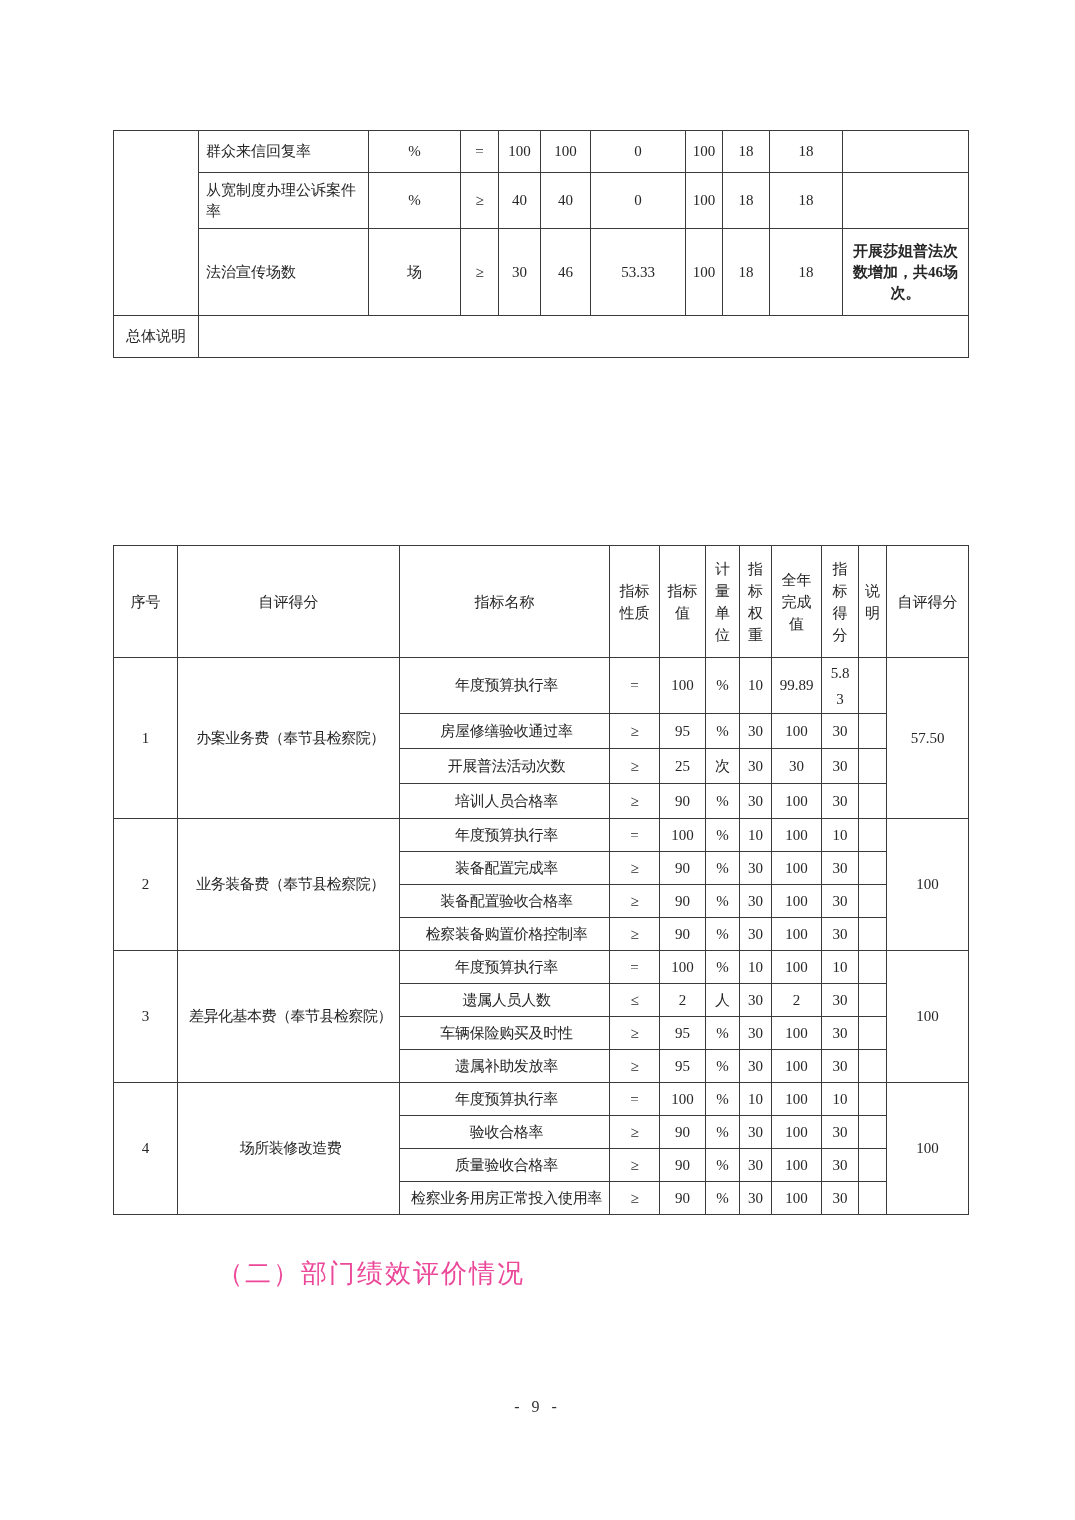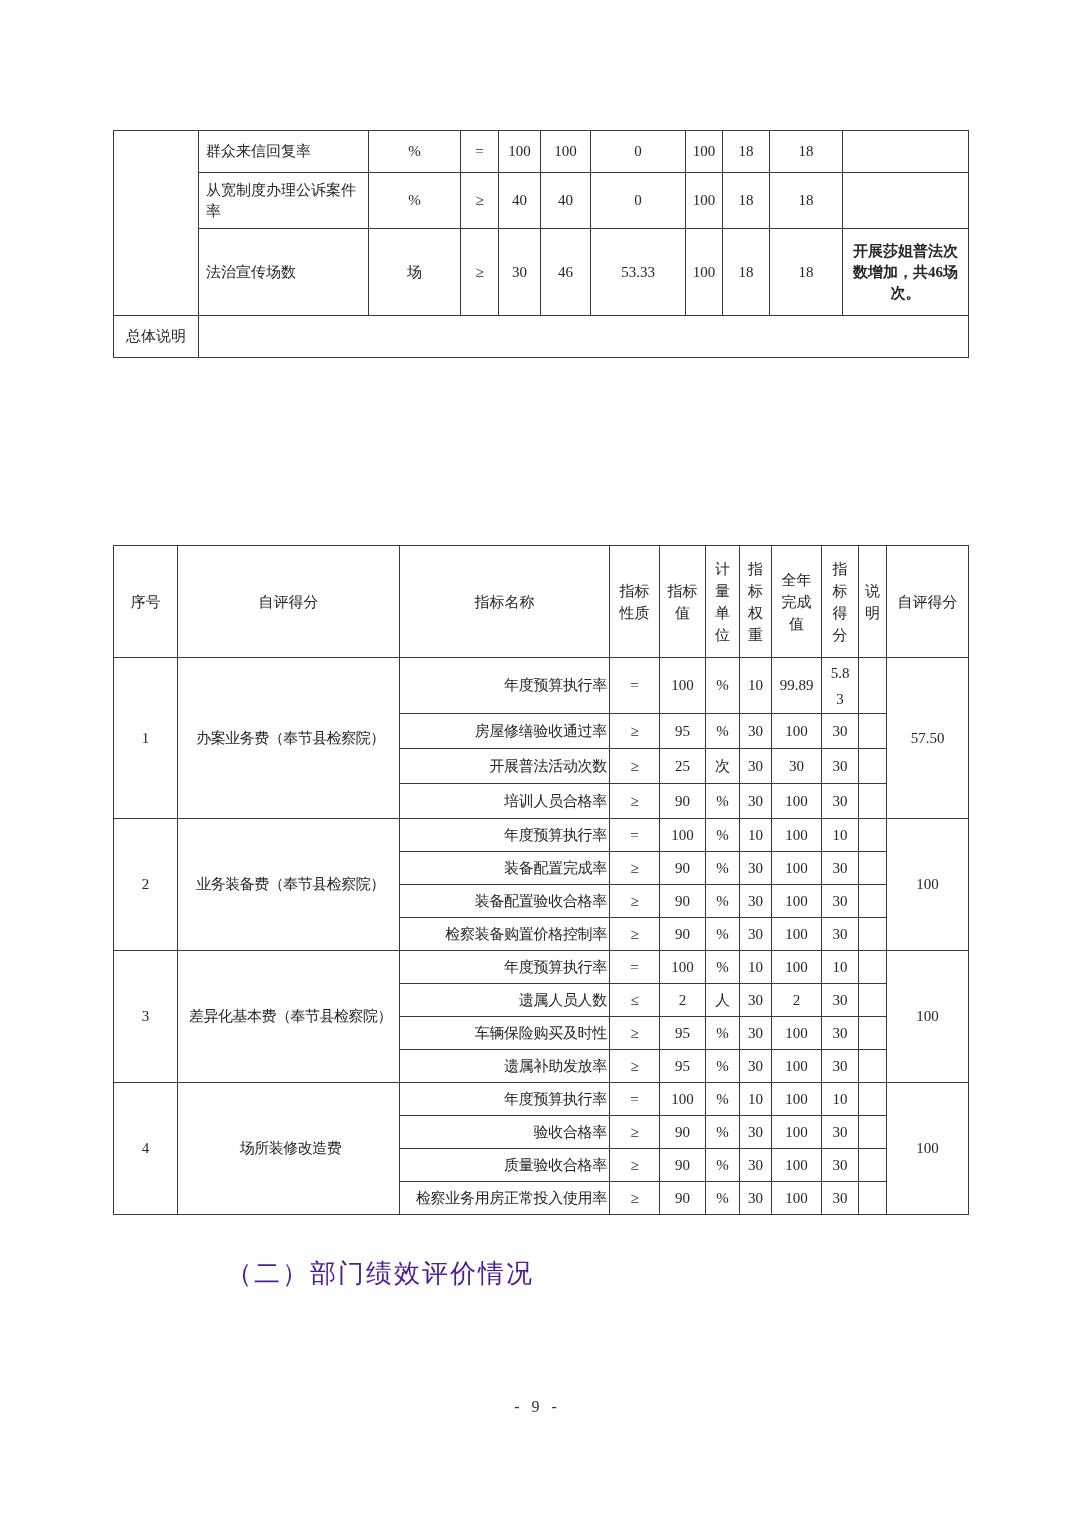--- a/index.html
+++ b/index.html
@@ -13,35 +13,35 @@
     border-collapse:collapse; table-layout:fixed;
   }
   #topTable { top:130px; }
   #mainTable { top:545px; }
   td {
     border:1.5px solid #3a3a3a; font-size:15px; line-height:21px;
     text-align:center; vertical-align:middle; padding:2px 3px;
     word-break:break-word; overflow:hidden;
   }
   td.name-cell { text-align:left; padding:2px 3px 2px 7px;margin-left:13px; }
-  td.ind { text-align:right; padding:2px 2px 2px 6px; white-space:nowrap; letter-spacing:-0.3px;margin-left:28px; }
+  td.ind { text-align:center; padding:2px 2px 2px 6px; white-space:nowrap; letter-spacing:-0.3px;margin-left:28px; }
   td.project { text-align:center; padding:2px 2px 2px 6px; white-space:nowrap; letter-spacing:-0.5px; }
   td.vhead { white-space:pre-line; line-height:22px; }
   td.wrap99 { padding:0 5px; word-break:break-all; line-height:26px; }
   td.note-cell { padding:10px 6px;font-weight:bold; }
   tr.h42 { height:42px; } tr.h56 { height:56px; } tr.h87 { height:87px; }
   tr.h112 { height:112px; } tr.h35 { height:35px; } tr.h33 { height:33px; }
   .title, .subtitle {
     position:absolute; left:113px; width:855px; text-align:center;
     font-weight:bold; color:#1c1c1c;
   }
   .title   { top:399px; font-size:31px; letter-spacing:1px; }
   .subtitle{ top:461px; font-size:30px; }
   .sec2-heading, .sec2-body {
-    position:absolute; left:226px; font-size:26px; color:#4c1d95; letter-spacing:2px;
+    position:absolute; left:217px; font-size:26px; color:#ec4899; letter-spacing:2px;
   }
   .sec2-heading { top:1256px; }
   .sec2-body    { top:1316px; letter-spacing:3px; }
   .footer {
     position:absolute; top:1398px; left:0; width:1075px;
     text-align:center; font-size:16px; color:#333333; letter-spacing:4px;
   }
 </style>
 </head>
 <body>

